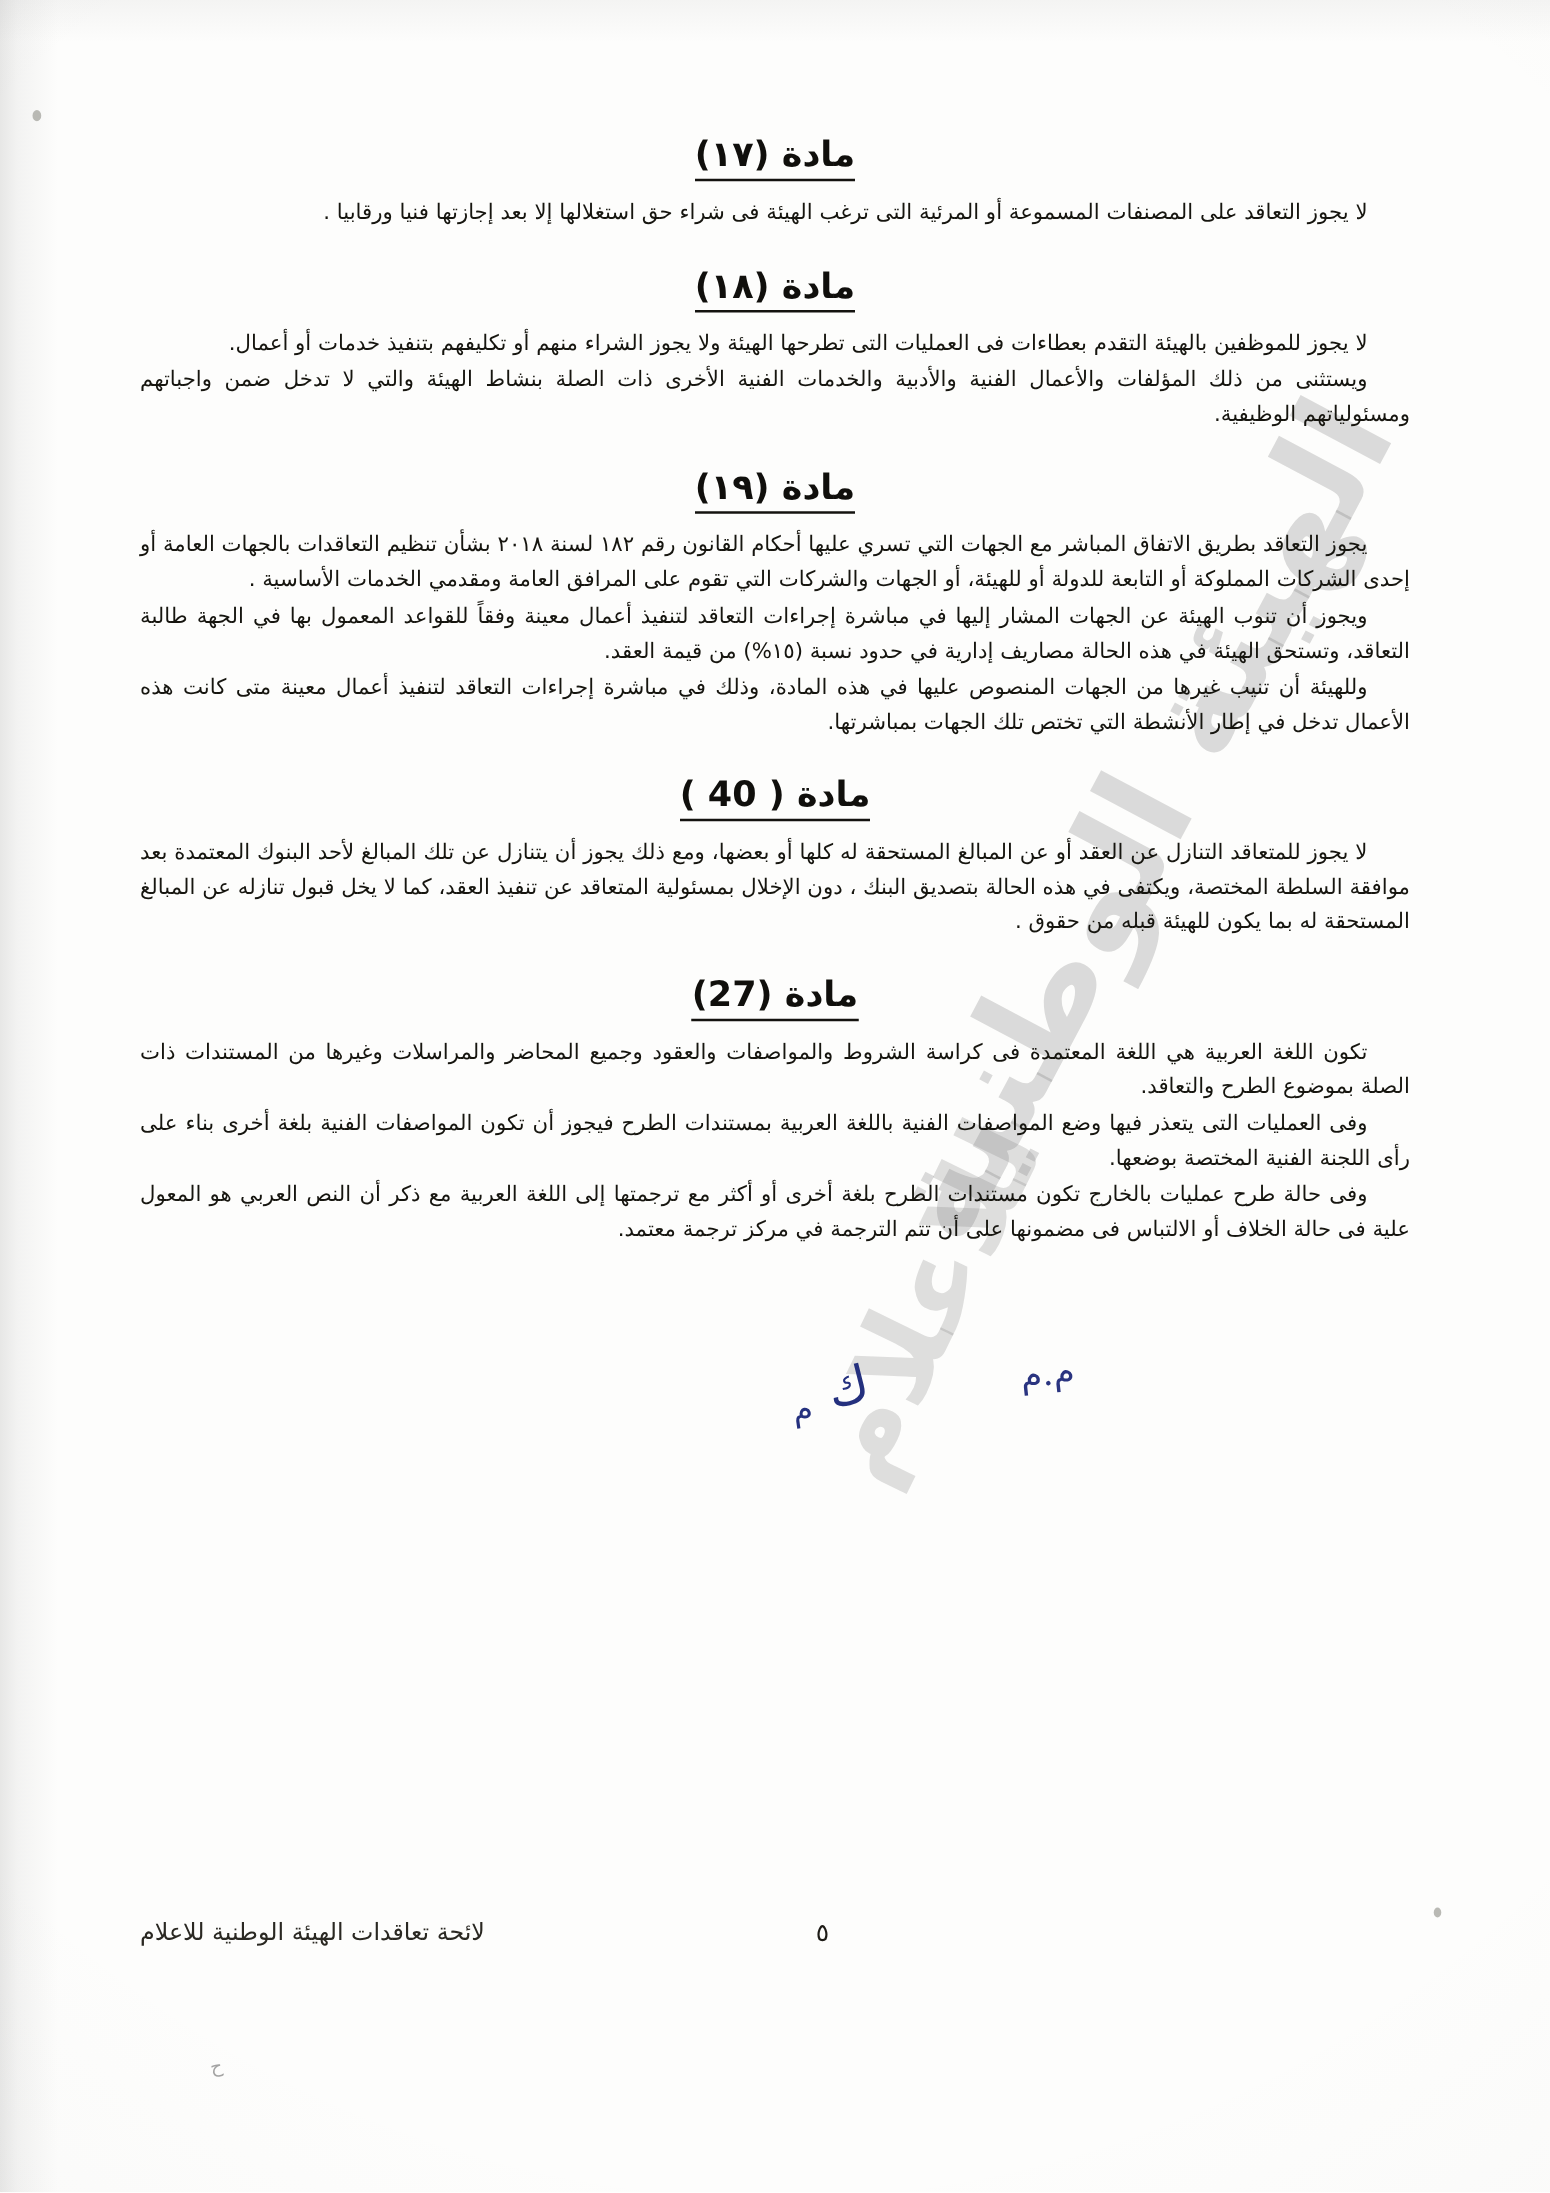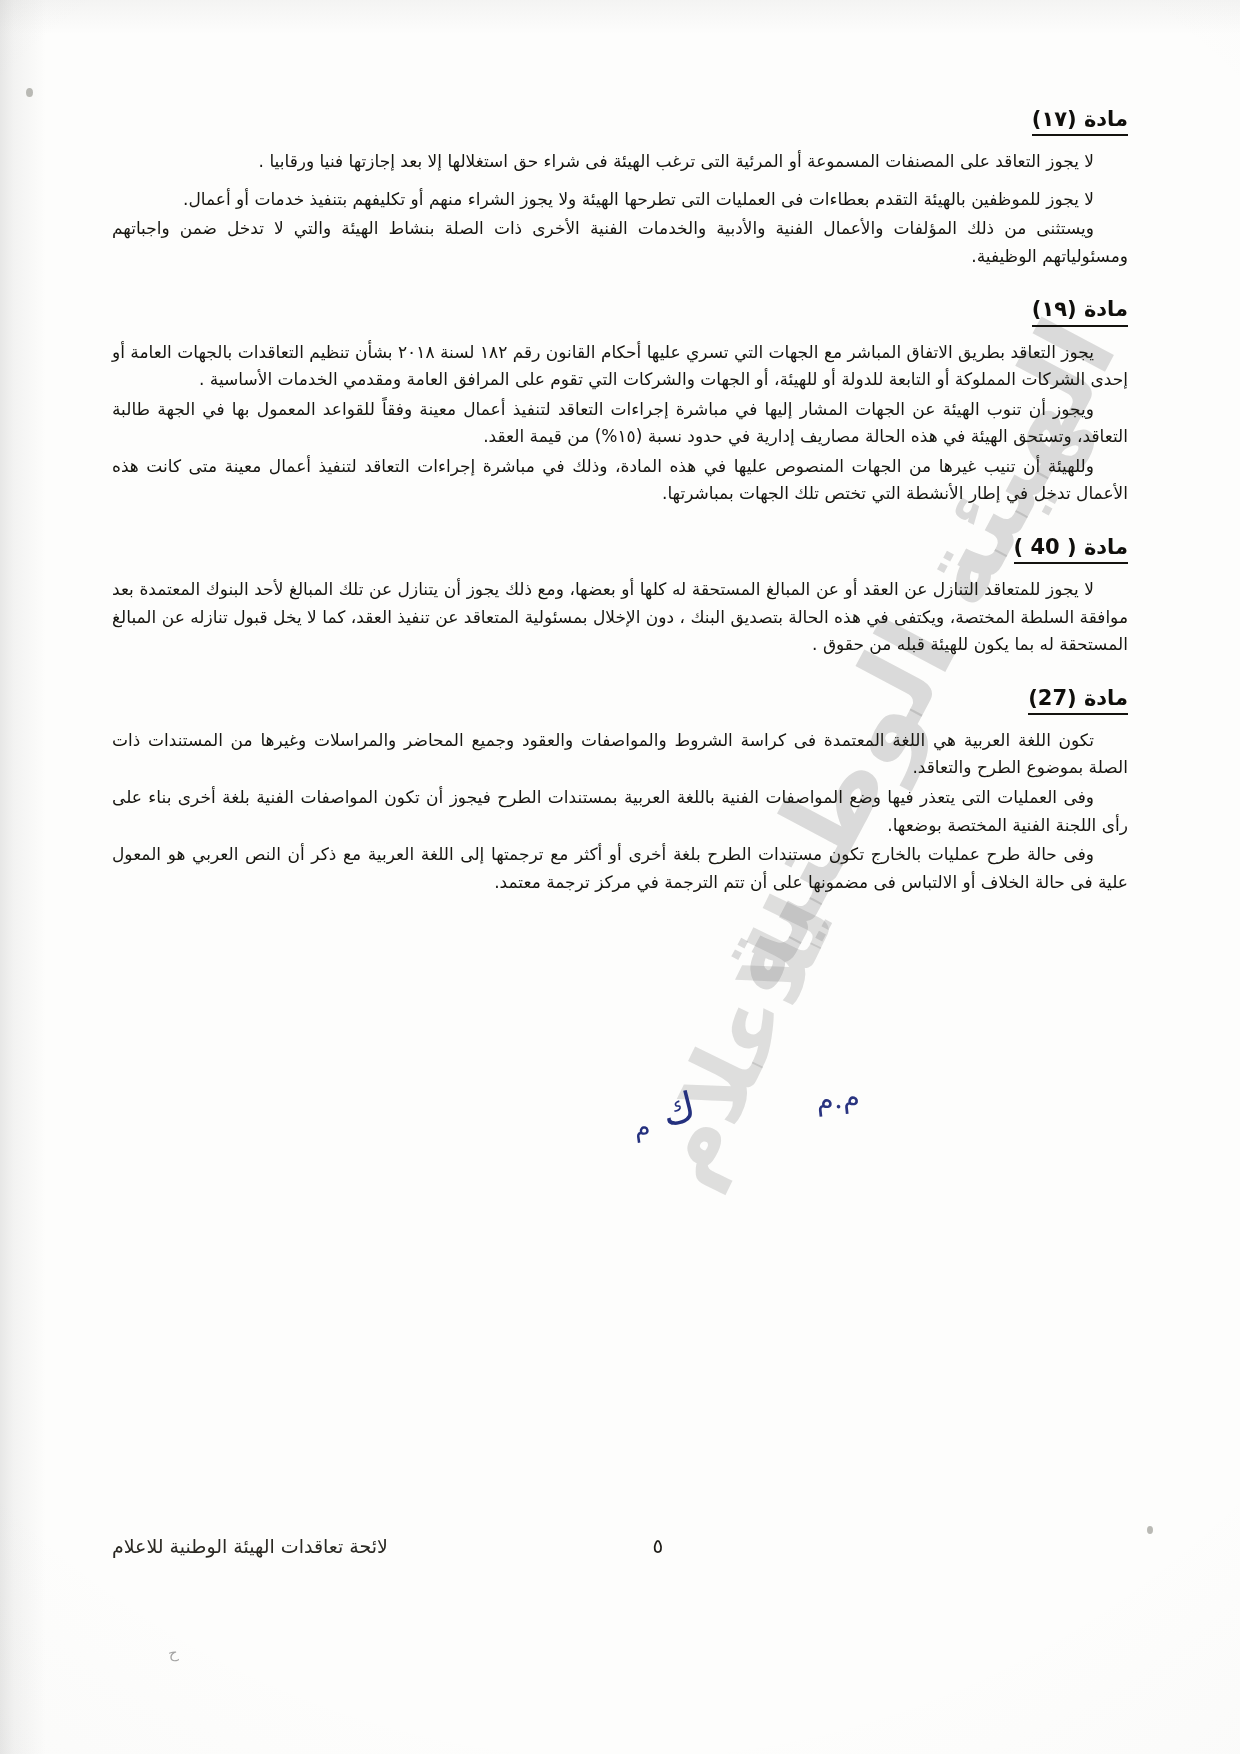--- a/index.html
+++ b/index.html
@@ -75,22 +75,23 @@
   .content {
     position: absolute;
     top: 106px;
     right: 112px;
     left: 112px;
     text-align: justify;
     color: #15140f;
   }
 
   .article-head {
+    text-align: center;
     margin: 26px 0 12px 0;
-    font-size: 21px;
+    font-size: 28px;
     font-weight: 600;
     letter-spacing: 0px;
     color: #100f0c;
   }
   .article-head .inner {
     display: inline-block;
     border-bottom: 2px solid #14130f;
     padding-bottom: 2px;
     line-height: 1.25;
   }
@@ -185,20 +186,23 @@
   <div class="content">
 
     <div class="block">
       <div class="article-head first">
         <span class="inner">مادة (١٧)</span>
       </div>
       <p class="para">لا يجوز التعاقد على المصنفات المسموعة أو المرئية التى ترغب الهيئة فى شراء حق استغلالها إلا بعد إجازتها فنيا ورقابيا .</p>
     </div>
 
     <div class="block">
+      <div class="article-head">
+        <span class="inner">مادة (١٨)</span>
+      </div>
       <p class="para">لا يجوز للموظفين بالهيئة التقدم بعطاءات فى العمليات التى تطرحها الهيئة ولا يجوز الشراء منهم أو تكليفهم بتنفيذ خدمات أو أعمال.</p>
       <p class="para">ويستثنى من ذلك المؤلفات والأعمال الفنية والأدبية والخدمات الفنية الأخرى ذات الصلة بنشاط الهيئة والتي لا تدخل ضمن واجباتهم ومسئولياتهم الوظيفية.</p>
     </div>
 
     <div class="block">
       <div class="article-head">
         <span class="inner">مادة (١٩)</span>
       </div>
       <p class="para">يجوز التعاقد بطريق الاتفاق المباشر مع الجهات التي تسري عليها أحكام القانون رقم ١٨٢ لسنة ٢٠١٨ بشأن تنظيم التعاقدات بالجهات العامة أو إحدى الشركات المملوكة أو التابعة للدولة أو للهيئة، أو الجهات والشركات التي تقوم على المرافق العامة ومقدمي الخدمات الأساسية .</p>
       <p class="para">ويجوز أن تنوب الهيئة عن الجهات المشار إليها في مباشرة إجراءات التعاقد لتنفيذ أعمال معينة وفقاً للقواعد المعمول بها في الجهة طالبة التعاقد، وتستحق الهيئة في هذه الحالة مصاريف إدارية في حدود نسبة (١٥%) من قيمة العقد.</p>

